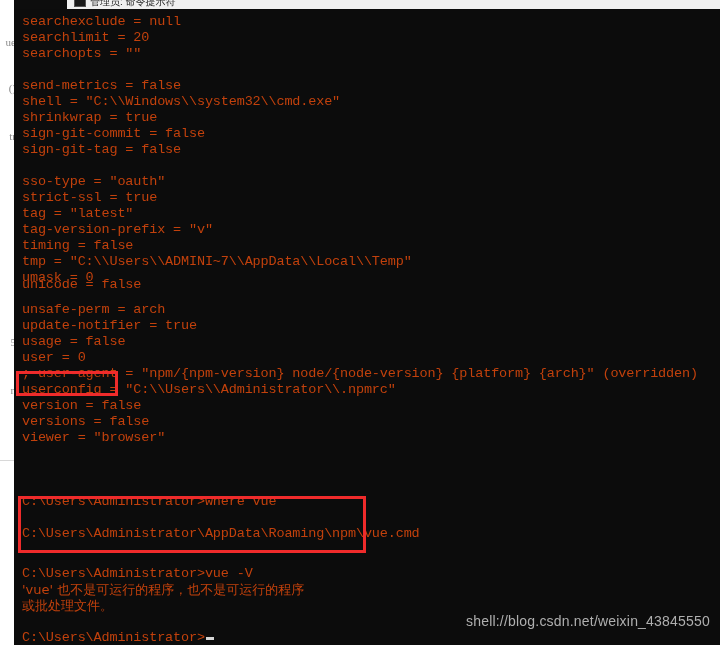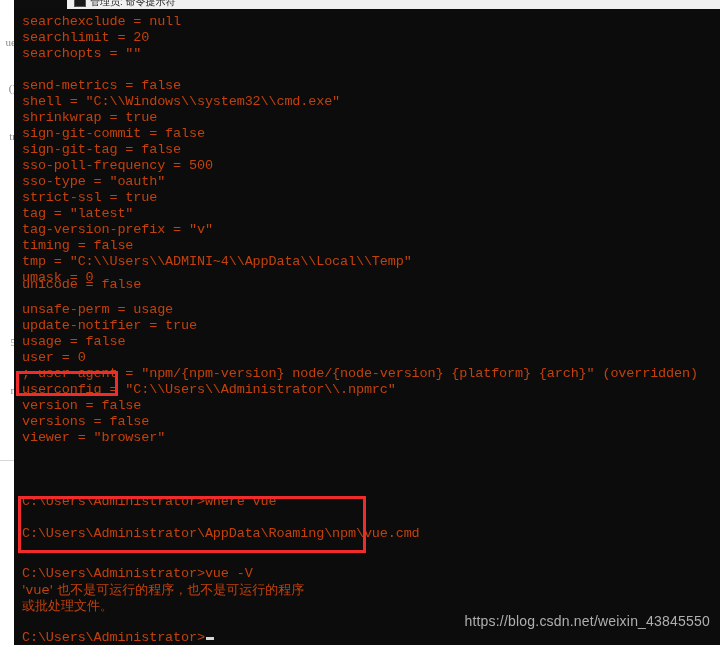--- a/index.html
+++ b/index.html
@@ -195,48 +195,47 @@
   <div id="console">
 
     <div class="line" style="top:5px;">searchexclude = null</div>
     <div class="line" style="top:21px;">searchlimit = 20</div>
     <div class="line" style="top:37px;">searchopts = ""</div>
     <div class="line" style="top:69px;">send-metrics = false</div>
     <div class="line" style="top:85px;">shell = "C:\\Windows\\system32\\cmd.exe"</div>
     <div class="line" style="top:101px;">shrinkwrap = true</div>
     <div class="line" style="top:117px;">sign-git-commit = false</div>
     <div class="line" style="top:133px;">sign-git-tag = false</div>
-    <div class="line" style="top:149px;">sso-poll-frequency = 500</div>
     <div class="line" style="top:165px;">sso-type = "oauth"</div>
     <div class="line" style="top:181px;">strict-ssl = true</div>
     <div class="line" style="top:197px;">tag = "latest"</div>
     <div class="line" style="top:213px;">tag-version-prefix = "v"</div>
     <div class="line" style="top:229px;">timing = false</div>
-    <div class="line" style="top:245px;">tmp = "C:\\Users\\ADMINI~4\\AppData\\Local\\Temp"</div>
+    <div class="line" style="top:245px;">tmp = "C:\\Users\\ADMINI~7\\AppData\\Local\\Temp"</div>
     <div class="line" style="top:261px;">umask = 0</div>
     <div class="line" style="top:268px;">unicode = false</div>
-    <div class="line" style="top:293px;">unsafe-perm = usage</div>
+    <div class="line" style="top:293px;">unsafe-perm = arch</div>
     <div class="line" style="top:309px;">update-notifier = true</div>
     <div class="line" style="top:325px;">usage = false</div>
     <div class="line" style="top:341px;">user = 0</div>
     <div class="line" style="top:357px;">; user-agent = "npm/{npm-version} node/{node-version} {platform} {arch}" (overridden)</div>
     <div class="line" style="top:373px;">userconfig = "C:\\Users\\Administrator\\.npmrc"</div>
     <div class="line" style="top:389px;">version = false</div>
     <div class="line" style="top:405px;text-align:center;">versions = false</div>
     <div class="line" style="top:421px;">viewer = "browser"</div>
 
     <div class="line" style="top:485px;">C:\Users\Administrator&gt;where vue</div>
     <div class="line" style="top:517px;">C:\Users\Administrator\AppData\Roaming\npm\vue.cmd</div>
 
     <div class="line" style="top:557px;">C:\Users\Administrator&gt;vue -V</div>
     <div class="line cn" style="top:573px;">'vue' 也不是可运行的程序，也不是可运行的程序</div>
     <div class="line cn" style="top:589px;">或批处理文件。</div>
 
     <div class="line" style="top:621px;"><span>C:\Users\Administrator&gt;</span><span class="cursor"></span></div>
 
   </div>
 
-  <div id="watermark">https://blog.csdn.net/weixin_43845550</div>
+  <div id="watermark">shell://blog.csdn.net/weixin_43845550</div>
 
 </div>
 
 <div class="redbox" id="redbox-userconfig"></div>
 <div class="redbox" id="redbox-where-results"></div>
 
 </body></html>

